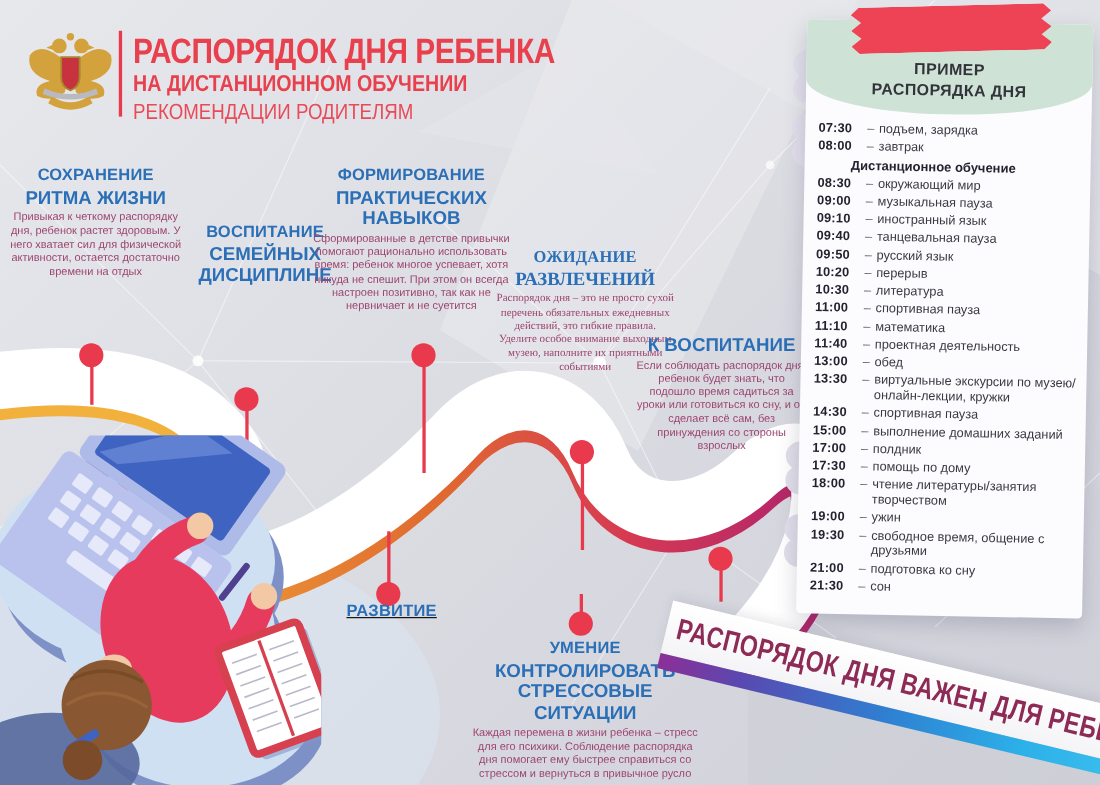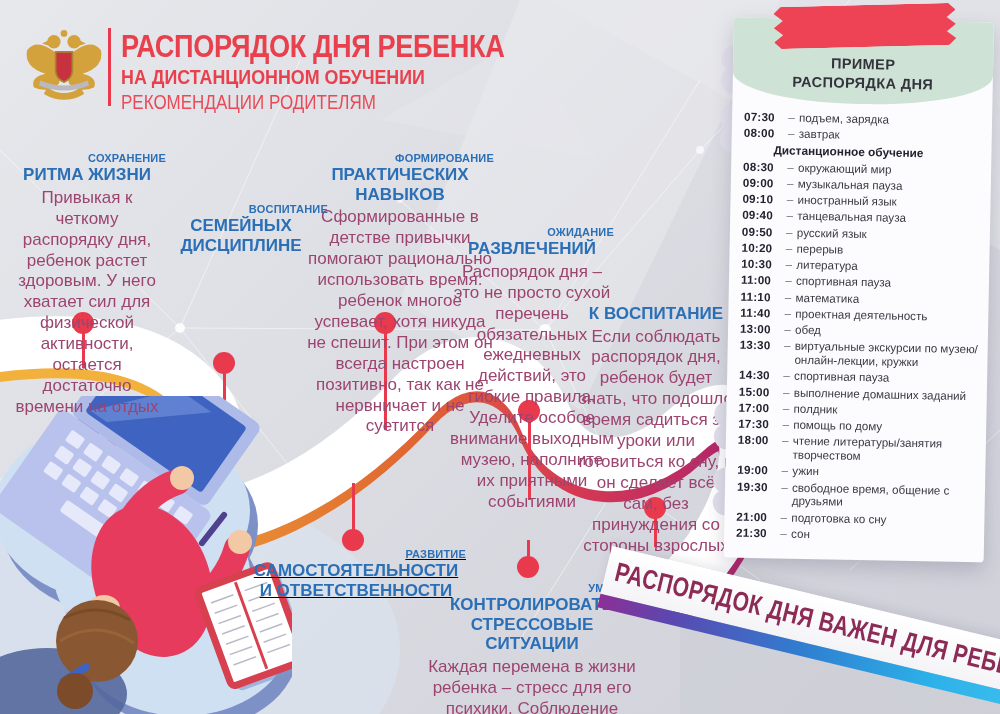--- a/index.html
+++ b/index.html
@@ -35,27 +35,27 @@
   #brand{left:121px;top:30px;z-index:6;color:#e9404e;}
   #brand .l1{font-size:32px;font-weight:bold;line-height:1.02;letter-spacing:-.5px;
              transform:scaleX(.85);transform-origin:0 0;white-space:nowrap;}
   #brand .l2{font-size:21px;font-weight:bold;line-height:1.1;margin-top:2px;
              transform:scaleX(.85);transform-origin:0 0;white-space:nowrap;}
   #brand .l3{font-size:20px;font-weight:normal;line-height:1.1;margin-top:3px;color:#ea4a57;
              transform:scaleX(.85);transform-origin:0 0;white-space:nowrap;}
 
   
   .tip{position:absolute;text-align:center;z-index:6;}
-  .tip h3{margin:0;font-size:11px;font-weight:bold;color:#2b6fb6;line-height:1.12;letter-spacing:.2px;text-align:right;}
+  .tip h3{margin:0;font-size:15px;font-weight:bold;color:#2b6fb6;line-height:1.12;letter-spacing:.2px;}
   .tip h4{margin:1px 0 3px;font-size:17px;font-weight:bold;color:#2b6fb6;line-height:1.15;}
-  .tip p{margin:0;font-size:17px;color:#9c4470;line-height:1.23;}
+  .tip p{margin:0;font-size:10px;color:#9c4470;line-height:1.23;}
   #tip-rhythm{left:8px;top:152px;width:158px;}
   #tip-family{left:154px;top:203px;width:174px;}
-  #tip-skills{left:306px;top:152px;width:188px;}
-  #tip-fun{left:450px;top:226px;width:164px;}
+  #tip-skills{left:280px;top:152px;width:188px;}
+  #tip-fun{left:450px;top:226px;width:164px;font-family:Liberation Serif, serif;}
   #tip-discipline{left:578px;top:303px;width:156px;}
   #tip-independence{left:246px;top:548px;width:220px;text-decoration:underline;}
   #tip-stress{left:428px;top:582px;width:208px;}
 
   
   #panel{left:734px;top:20px;width:260px;height:540px;z-index:6;transform:rotate(1.1deg);transform-origin:50% 0;}
   #panel .scallop{position:absolute;width:26px;height:26px;border-radius:50%;background:#e2dfeb;left:-12px;}
   #panel .paper{position:absolute;inset:0;background:#fcfcfe;border-radius:4px;
                 box-shadow:0 8px 20px rgba(60,60,90,.22);}
   #panel .mint{position:absolute;left:0;right:0;top:0;height:84px;background:#cfe2d6;
@@ -303,21 +303,20 @@
     <h3>ОЖИДАНИЕ</h3>
     <h4>РАЗВЛЕЧЕНИЙ</h4>
     <p>Распорядок дня – это не просто сухой перечень обязательных ежедневных действий, это гибкие правила. Уделите особое внимание выходным музею, наполните их приятными событиями</p>
   </div>
   <div class="tip" id="tip-discipline">
     <h4>К ВОСПИТАНИЕ</h4>
     <p>Если соблюдать распорядок дня, ребенок будет знать, что подошло время садиться за уроки или готовиться ко сну, и он сделает всё сам, без принуждения со стороны взрослых</p>
   </div>
   <div class="tip" id="tip-independence">
     <h3>РАЗВИТИЕ</h3>
-    <h4>САМОСТОЯТЕЛЬНОСТИ И ОТВЕТСТВЕННОСТИ</h4>
   </div>
   <div class="tip" id="tip-stress">
     <h3>УМЕНИЕ</h3>
     <h4>КОНТРОЛИРОВАТЬ СТРЕССОВЫЕ СИТУАЦИИ</h4>
     <p>Каждая перемена в жизни ребенка – стресс для его психики. Соблюдение распорядка дня помогает ему быстрее справиться со стрессом и вернуться в привычное русло</p>
   </div>
 
   <div id="panel" class="abs">
     <div class="scallop" style="top:28px"></div>
     <div class="scallop" style="top:50px"></div>

